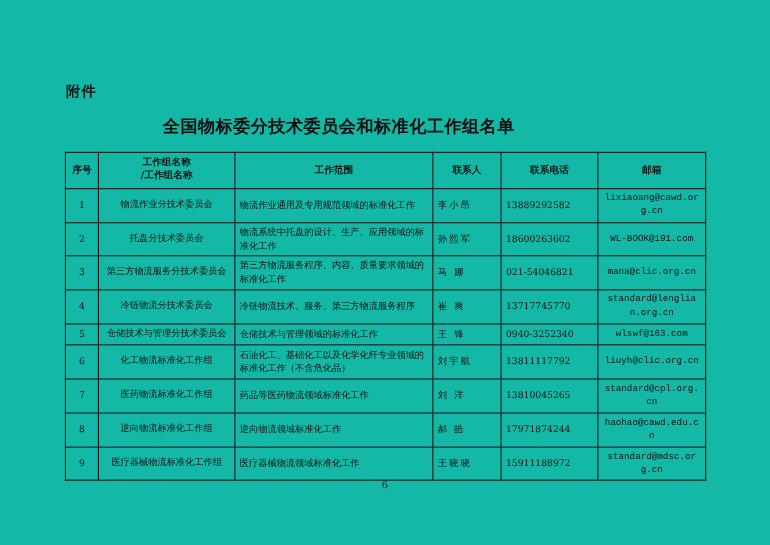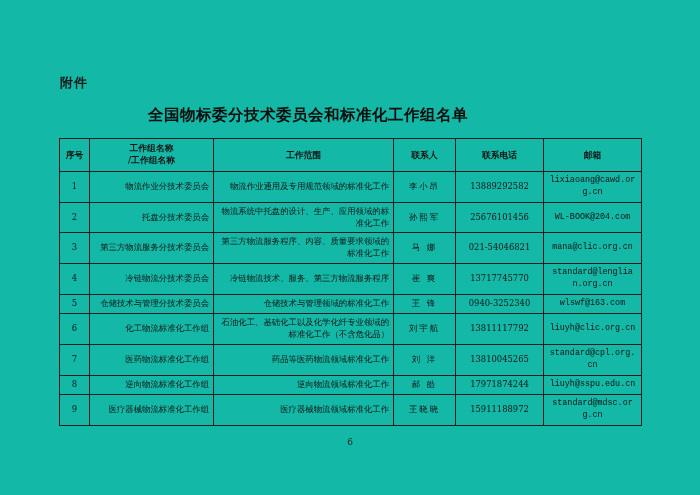--- a/index.html
+++ b/index.html
@@ -68,24 +68,24 @@
     font-size: 8.8px;
     padding: 4px 3px;
   }
   .col-no { width: 30px; text-align: center; }
   .col-name { width: 124px; }
   .col-scope { width: 180px; }
   .col-person { width: 62px; text-align: center; }
   .col-phone { width: 88px; text-align: center; }
   .col-mail { width: 98px; text-align: center; }
   td.c-no { text-align: center; }
-  td.c-name { text-align: right; padding-left: 6px; }
-  td.c-scope { text-align: right; padding-left: 6px; }
-  td.c-person { text-align: center; letter-spacing: 2px; }
-  td.c-phone { text-align: center; }
+  td.c-name { text-align: center; padding-left: 6px; font-family: Liberation Mono, monospace; }
+  td.c-scope { text-align: left; padding-left: 6px; }
+  td.c-person { letter-spacing: 2px; }
+  td.c-phone { }
   td.c-mail {
     text-align: center;
     font-family: Liberation Mono, monospace;
     font-size: 7.6px;
     word-break: break-all;
   }
   .page-number {
     position: absolute;
     left: 0;
     top: 437px;
@@ -136,22 +136,22 @@
           <td class="c-scope">物流作业通用及专用规范领域的标准化工作</td>
           <td class="c-person">李小昂</td>
           <td class="c-phone">13889292582</td>
           <td class="c-mail">lixiaoang@cawd.org.cn</td>
         </tr>
         <tr>
           <td class="c-no">2</td>
           <td class="c-name">托盘分技术委员会</td>
           <td class="c-scope">物流系统中托盘的设计、生产、应用领域的标准化工作</td>
           <td class="c-person">孙熙军</td>
-          <td class="c-phone">25676101456</td>
-          <td class="c-mail">WL-BOOK@204.com</td>
+          <td class="c-phone">18600263602</td>
+          <td class="c-mail">WL-BOOK@191.com</td>
         </tr>
         <tr>
           <td class="c-no">3</td>
           <td class="c-name">第三方物流服务分技术委员会</td>
           <td class="c-scope">第三方物流服务程序、内容、质量要求领域的标准化工作</td>
           <td class="c-person">马 娜</td>
           <td class="c-phone">021-54046821</td>
           <td class="c-mail">mana@clic.org.cn</td>
         </tr>
         <tr>
@@ -185,21 +185,21 @@
           <td class="c-person">刘 洋</td>
           <td class="c-phone">13810045265</td>
           <td class="c-mail">standard@cpl.org.cn</td>
         </tr>
         <tr>
           <td class="c-no">8</td>
           <td class="c-name">逆向物流标准化工作组</td>
           <td class="c-scope">逆向物流领域标准化工作</td>
           <td class="c-person">郝 皓</td>
           <td class="c-phone">17971874244</td>
-          <td class="c-mail">liuyh@sspu.edu.cn</td>
+          <td class="c-mail">haohao@cawd.edu.cn</td>
         </tr>
         <tr>
           <td class="c-no">9</td>
           <td class="c-name">医疗器械物流标准化工作组</td>
           <td class="c-scope">医疗器械物流领域标准化工作</td>
           <td class="c-person">王晓晓</td>
           <td class="c-phone">15911188972</td>
           <td class="c-mail">standard@mdsc.org.cn</td>
         </tr>
       </tbody>

